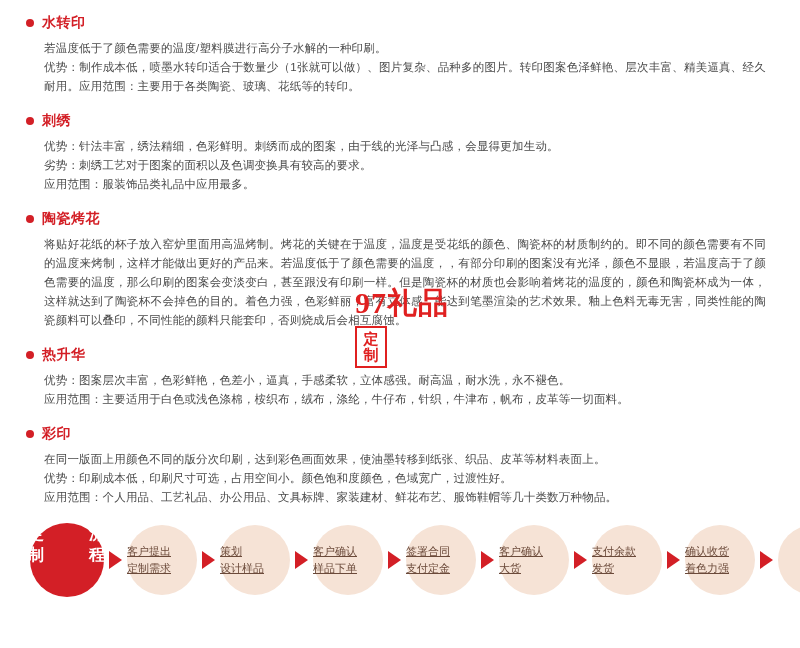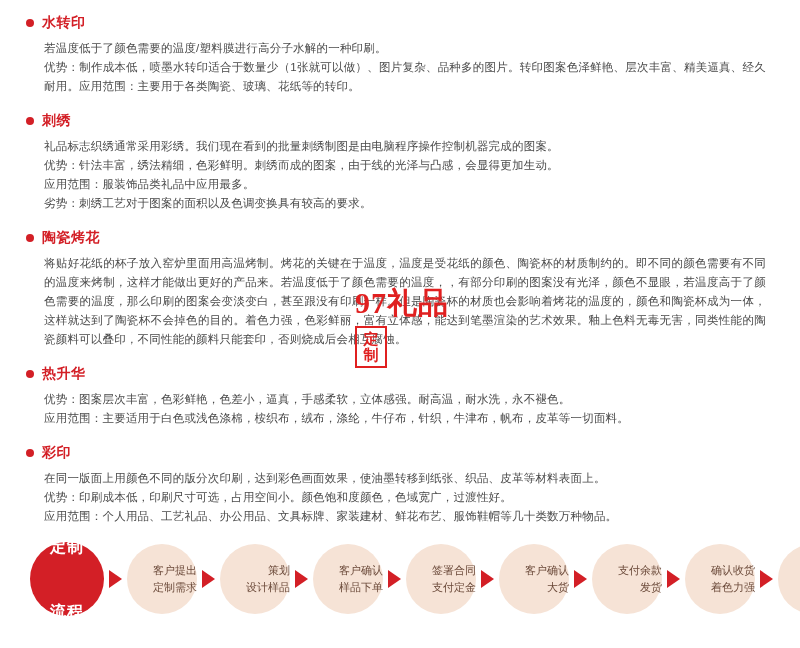--- a/index.html
+++ b/index.html
@@ -63,22 +63,21 @@
     align-items: center;
     gap: 0px;
   }
   .flow-badge {
     width: 74px;
     height: 74px;
     border-radius: 50%;
     background: #d31f26;
     color: #fff;
     display: flex;
-    flex-direction: column;
-    align-items: center;
+    align-items: flex-start;
     justify-content: center;
     font-size: 16px;
     font-weight: bold;
     letter-spacing: 1px;
     line-height: 21px;
     flex: 0 0 auto;
     gap: 44px;
   }
   .arrow {
     width: 0;
@@ -90,26 +89,27 @@
     flex: 0 0 auto;
   }
   .flow-step {
     width: 70px;
     height: 70px;
     border-radius: 50%;
     background: #f6e3d6;
     color: #6b4a3a;
     display: flex;
     flex-direction: column;
-    align-items: flex-end;
+    align-items: flex-start;
     justify-content: center;
     font-size: 11px;
     line-height: 17px;
     text-align: center;
     flex: 0 0 auto;
+    text-decoration: underline;
   }
   .flow-step span { display: block; }
   .watermark {
     position: absolute;
     left: 355px;
     top: 286px;
     display: flex;
     align-items: flex-start;
     gap: 6px;
     pointer-events: none;
@@ -150,24 +150,23 @@
       <div class="line">优势：制作成本低，喷墨水转印适合于数量少（1张就可以做）、图片复杂、品种多的图片。转印图案色泽鲜艳、层次丰富、精美逼真、经久耐用。应用范围：主要用于各类陶瓷、玻璃、花纸等的转印。</div>
     </div>
   </div>
 
   <div class="section">
     <div class="sec-head">
       <span class="bullet"></span>
       <span class="sec-title">刺绣</span>
     </div>
     <div class="sec-body">
-      <div class="line">礼品标志织绣通常采用彩绣。我们现在看到的批量刺绣制图是由电脑程序操作控制机器完成的图案。</div>
       <div class="line">优势：针法丰富，绣法精细，色彩鲜明。刺绣而成的图案，由于线的光泽与凸感，会显得更加生动。</div>
+      <div class="line">劣势：刺绣工艺对于图案的面积以及色调变换具有较高的要求。</div>
       <div class="line">应用范围：服装饰品类礼品中应用最多。</div>
-      <div class="line">劣势：刺绣工艺对于图案的面积以及色调变换具有较高的要求。</div>
     </div>
   </div>
 
   <div class="section">
     <div class="sec-head">
       <span class="bullet"></span>
       <span class="sec-title">陶瓷烤花</span>
     </div>
     <div class="sec-body">
       <div class="line">将贴好花纸的杯子放入窑炉里面用高温烤制。烤花的关键在于温度，温度是受花纸的颜色、陶瓷杯的材质制约的。即不同的颜色需要有不同的温度来烤制，这样才能做出更好的产品来。若温度低于了颜色需要的温度，，有部分印刷的图案没有光泽，颜色不显眼，若温度高于了颜色需要的温度，那么印刷的图案会变淡变白，甚至跟没有印刷一样。但是陶瓷杯的材质也会影响着烤花的温度的，颜色和陶瓷杯成为一体，这样就达到了陶瓷杯不会掉色的目的。着色力强，色彩鲜丽，富有立体感，能达到笔墨渲染的艺术效果。釉上色料无毒无害，同类性能的陶瓷颜料可以叠印，不同性能的颜料只能套印，否则烧成后会相互腐蚀。</div>

